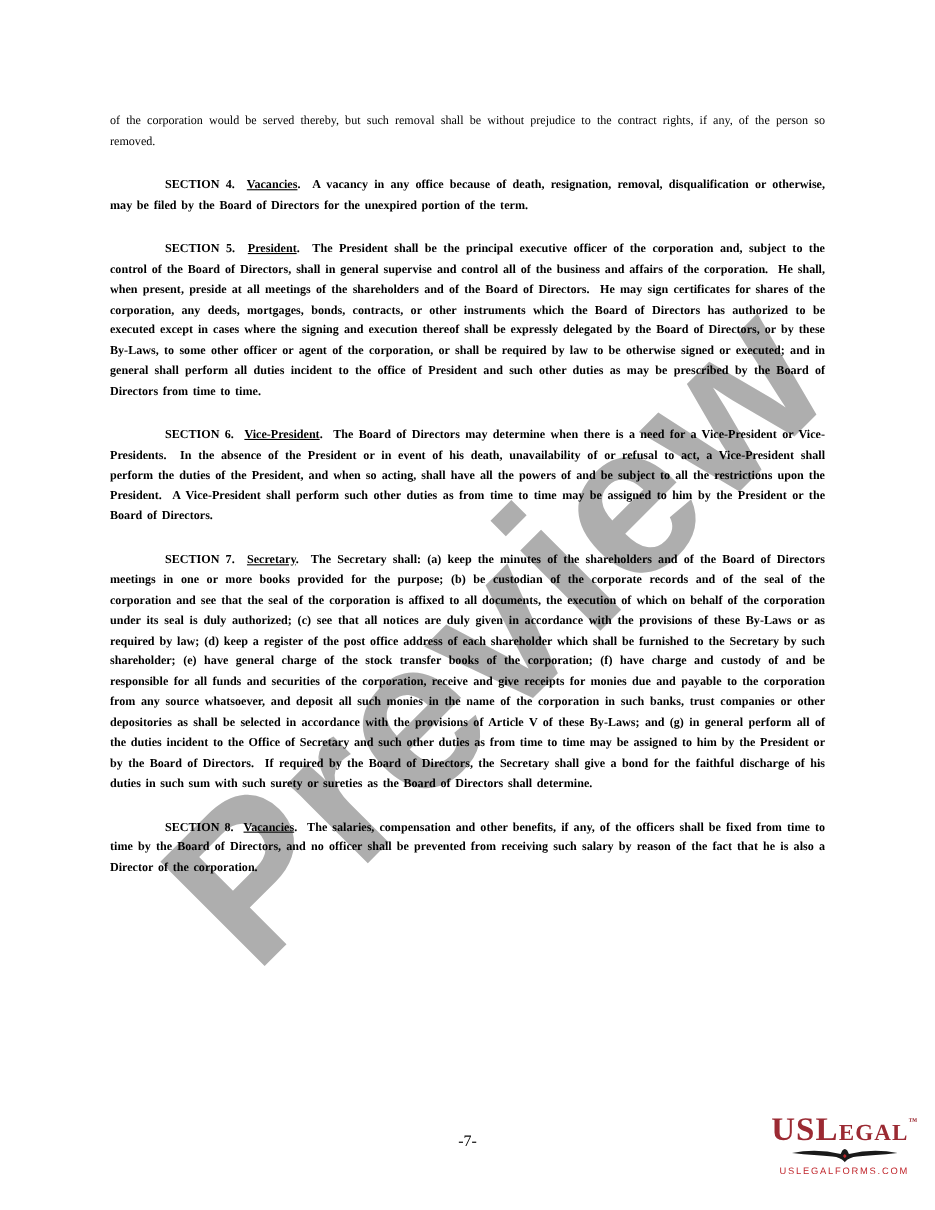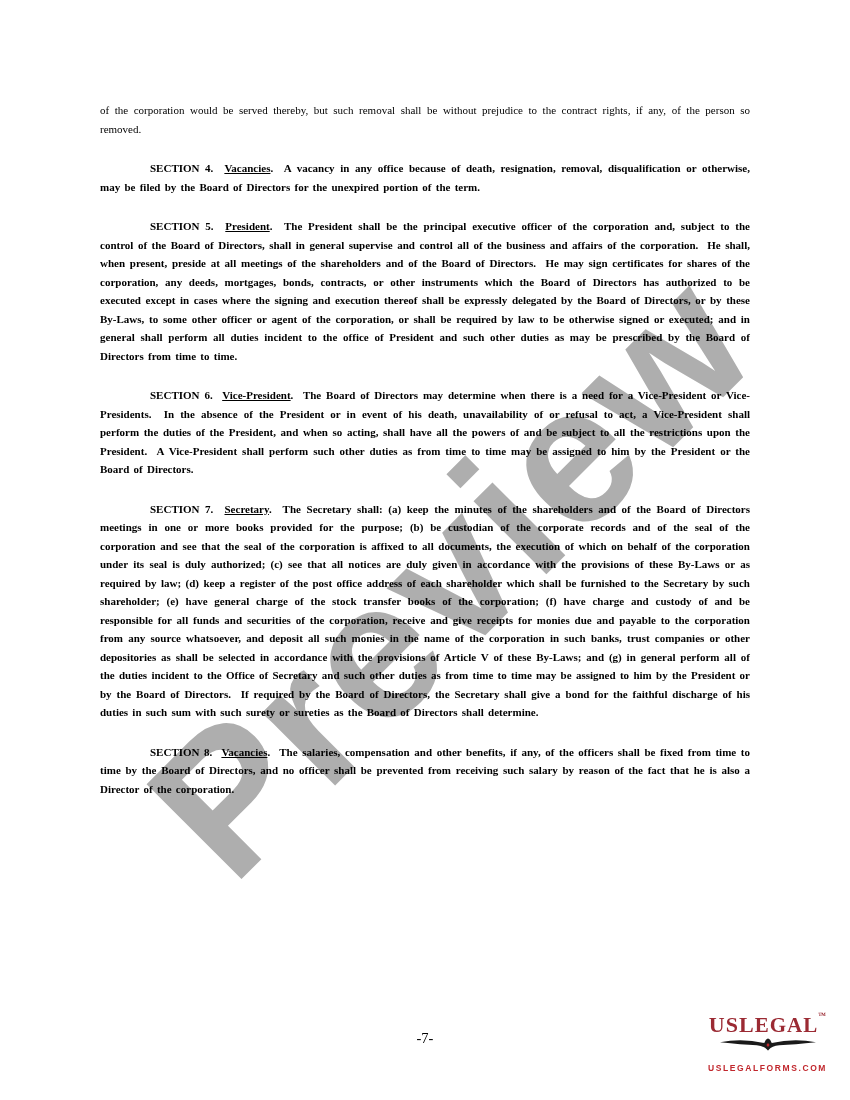--- a/index.html
+++ b/index.html
@@ -67,40 +67,40 @@
     z-index: 3;
   }
   .logo-title {
     font-family: "Liberation Serif", serif;
     font-weight: 700;
     color: #9b2a33;
     letter-spacing: 1px;
     line-height: 1;
     white-space: nowrap;
   }
-  .logo-title .big   { font-size: 22px; }
+  .logo-title .big   { font-size: 30px; }
   .logo-title .small { font-size: 21px; }
   .logo-title .tm {
     font-size: 8px;
     vertical-align: 14px;
     letter-spacing: 0;
   }
   .wings {
     display: block;
     margin: 1px auto 0 auto;
     width: 126px;
     height: 15px;
   }
   .logo-site {
     font-family: "Liberation Sans", sans-serif;
-    font-weight: 700;
+    font-weight: 400;
     font-size: 8.5px;
     letter-spacing: 1.6px;
     color: #c1272d;
-    margin-top: 11px;
+    margin-top: 1px;
     white-space: nowrap;
   }
 </style>
 </head>
 <body>
 
 <div class="page">
 
   <div class="watermark">Preview</div>
 

